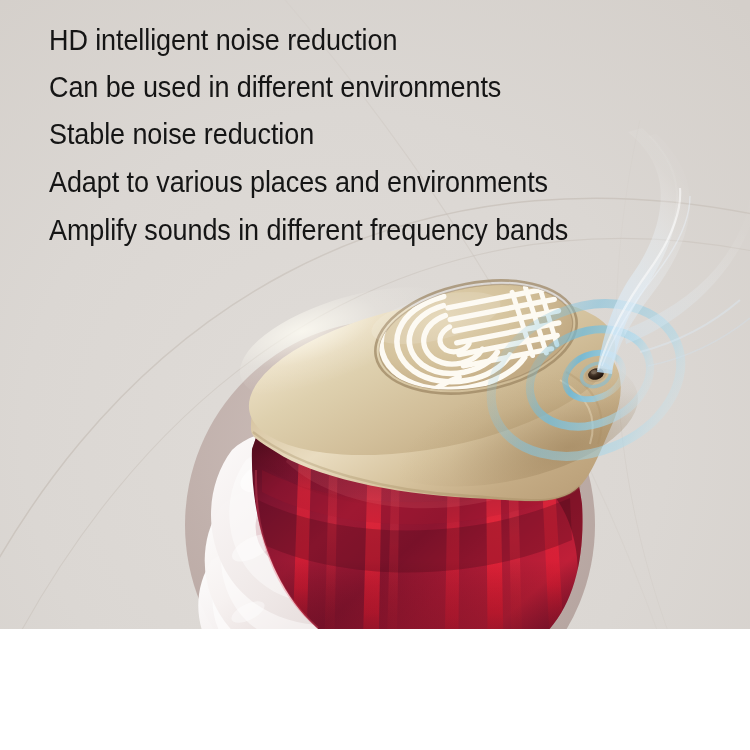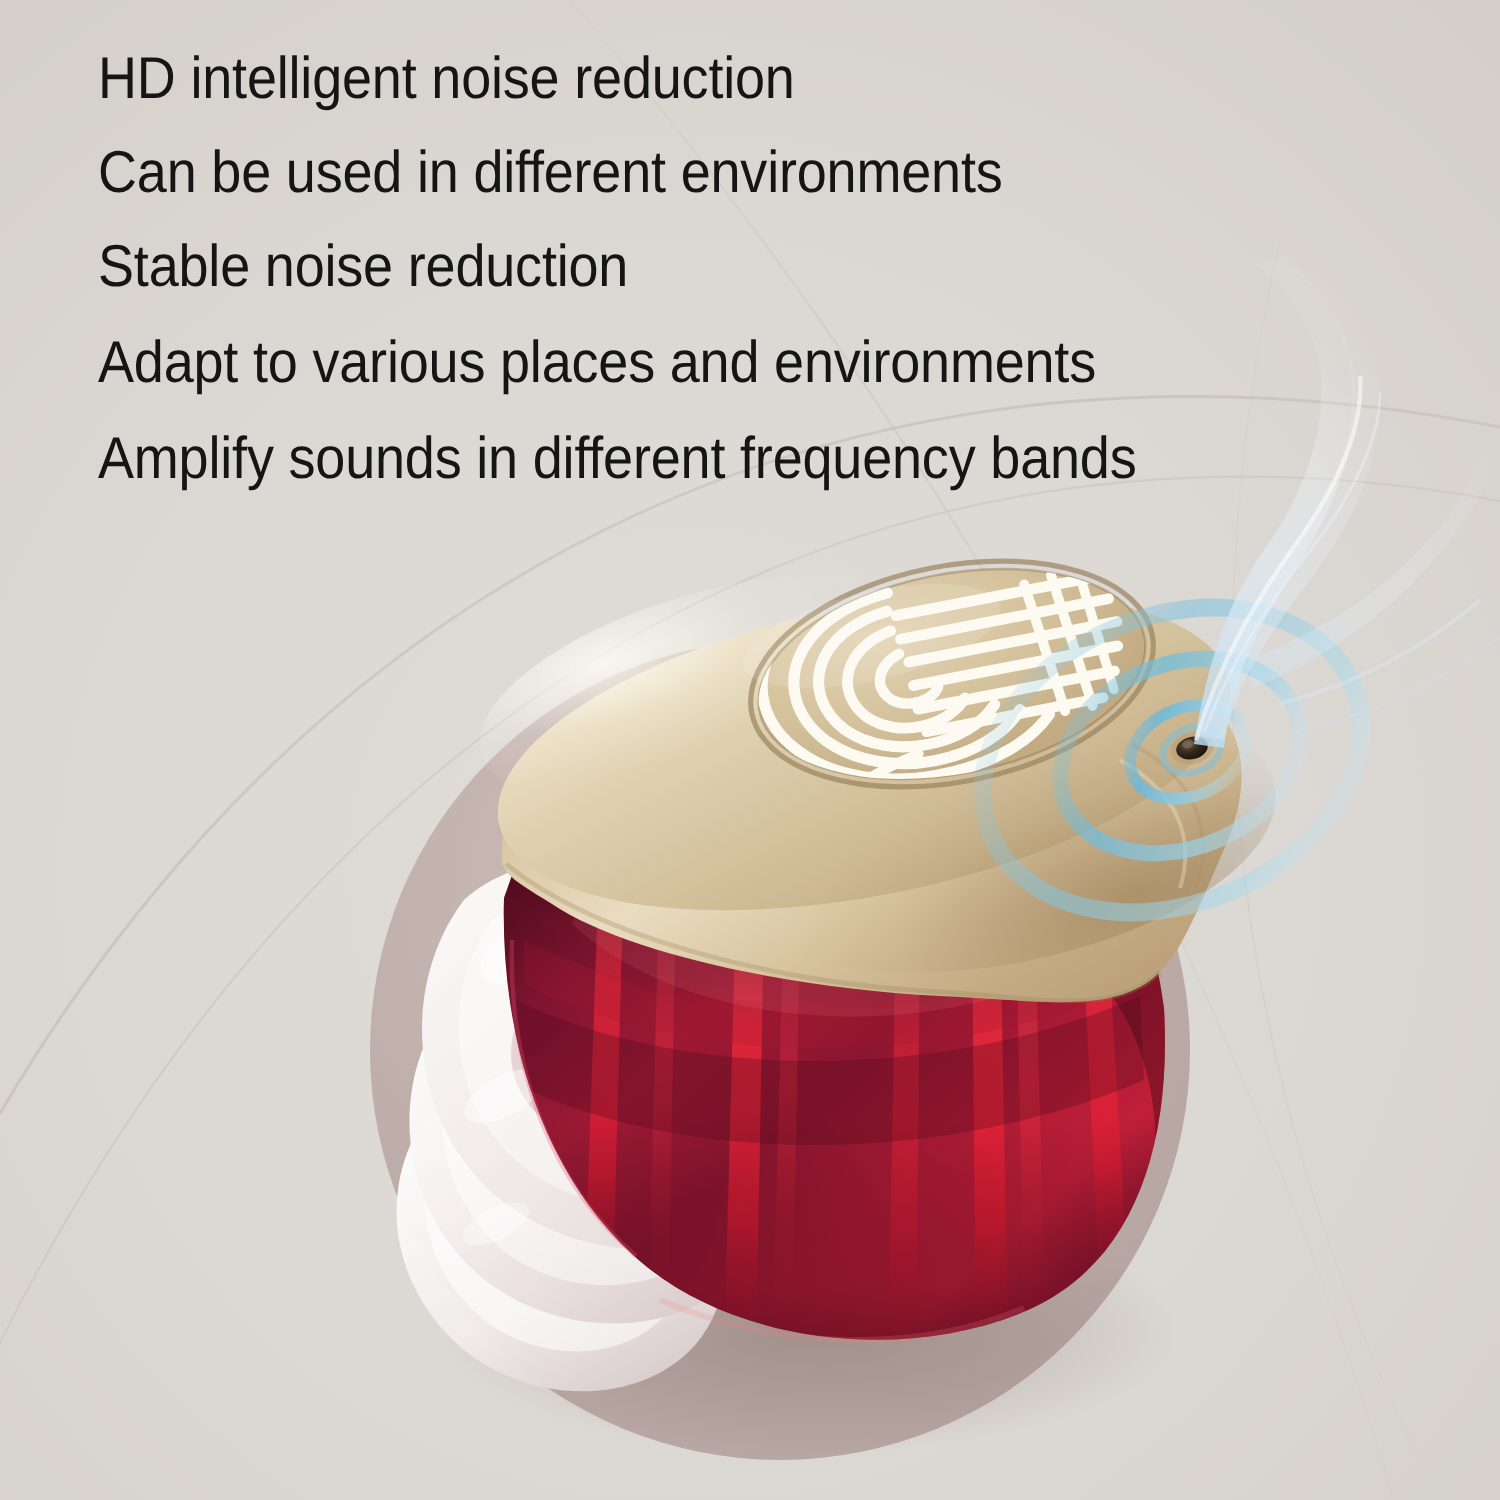--- a/index.html
+++ b/index.html
@@ -4,21 +4,21 @@
 <title>Product Feature Image</title>
 <style>
   html, body {
     margin: 0;
     padding: 0;
     background: #ffffff;
   }
   #stage {
     position: relative;
     width: 750px;
-    height: 750px;
+    height: 629px;
     overflow: hidden;
     background: #86efac;
     font-family: "Liberation Sans", sans-serif;
   }
   #bg-svg, #art-svg {
     position: absolute;
     left: 0;
     top: 0;
     width: 750px;
     height: 750px;

